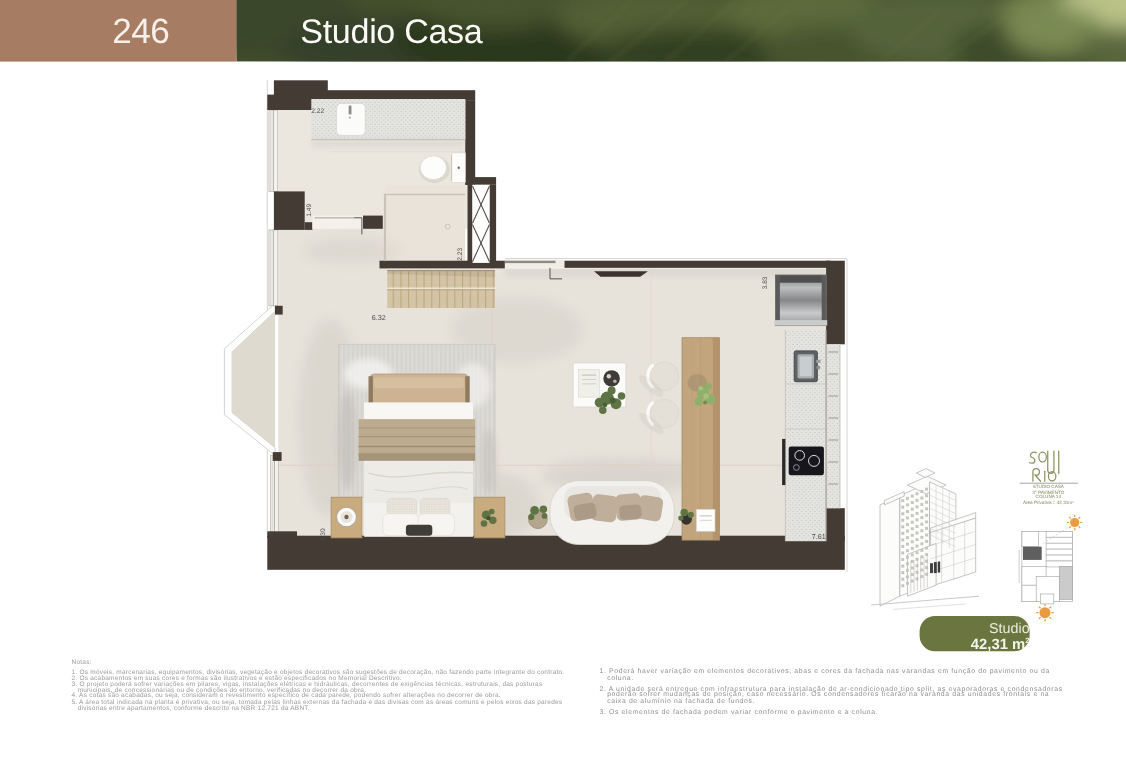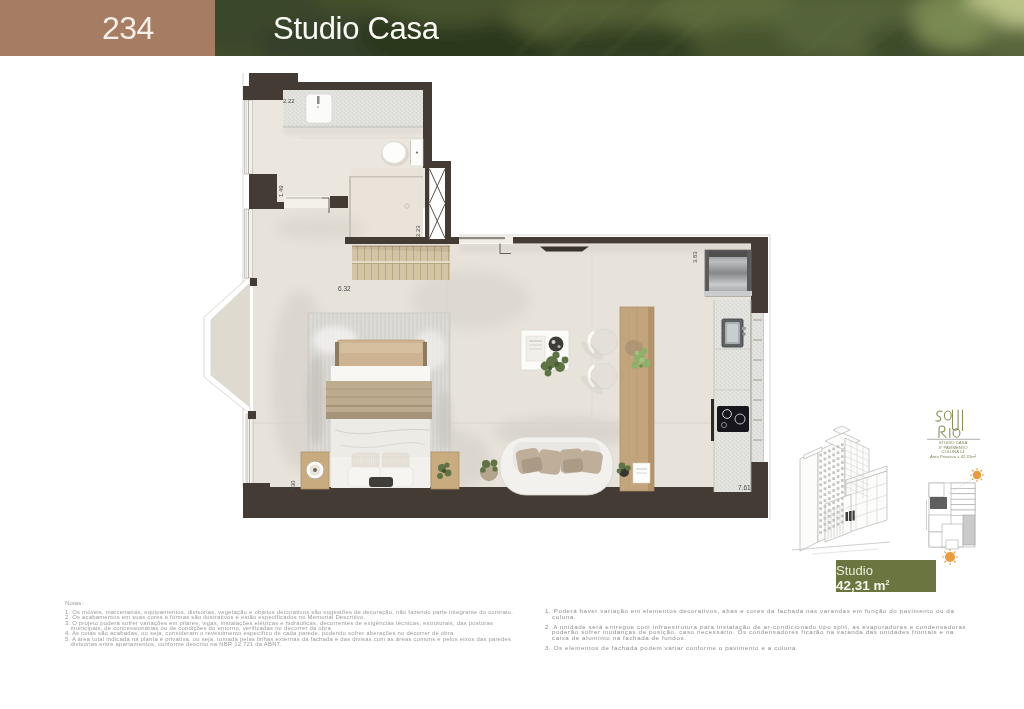--- a/index.html
+++ b/index.html
@@ -5,38 +5,38 @@
   html,body{margin:0;padding:0;background:#fff;}
   #page{position:relative;width:1024px;height:709px;background:#fff;overflow:hidden;
         font-family:"Liberation Sans",sans-serif;}
   #hdr-brown{position:absolute;left:0;top:0;width:215px;height:56px;background:#a67c62;}
   #hdr-num{position:absolute;left:102px;top:10px;font-size:32px;color:#f7efe9;letter-spacing:-0.5px;}
   #leaf{position:absolute;left:215px;top:0;}
   #hdr-title{position:absolute;left:273px;top:11px;font-size:31px;color:#fbfaf6;letter-spacing:-0.3px;}
   #plan{position:absolute;left:185px;top:60px;}
   #rightside{position:absolute;left:780px;top:398px;}
   #greenbox{position:absolute;left:836px;top:560px;width:100px;height:32px;background:#6b7540;
-            text-align:left;color:#e9ecd9;}
+            text-align:right;color:#e9ecd9;border-radius:14px;}
   #gb1{font-size:13px;margin-top:3px;}
   #gb2{font-size:13.5px;font-weight:bold;color:#f3f5e8;margin-top:0px;}
   #gb2 sup{font-size:7px;}
   #notesL{position:absolute;left:65px;top:601px;width:475px;font-size:5.9px;line-height:5.45px;color:#9a9a9a;letter-spacing:0.22px;}
   #notesL .h{margin-bottom:3.2px;}
   #notesR{position:absolute;left:545px;top:608px;width:460px;font-size:6.2px;line-height:5.5px;
           color:#8d8d8d;letter-spacing:0.6px;}
   #notesR p{margin:0 0 4.5px 0;}
   #logocap{position:absolute;left:903px;top:441px;width:100px;text-align:center;color:#7d8454;
            font-size:4.2px;line-height:4.7px;}
 </style>
 </head>
 <body>
 <div id="page">
 
   <div id="hdr-brown"></div>
-  <div id="hdr-num">234</div>
+  <div id="hdr-num">246</div>
   <svg id="leaf" width="809" height="56" viewBox="0 0 809 56">
     <defs>
       <filter id="lb" x="-40%" y="-200%" width="180%" height="500%">
           <feGaussianBlur stdDeviation="9"></feGaussianBlur>
         </filter>
         <filter id="lb2" x="-40%" y="-200%" width="180%" height="500%">
           <feGaussianBlur stdDeviation="2.5"></feGaussianBlur>
         </filter>
     </defs>
     <rect width="809" height="56" fill="#44502c"></rect>

